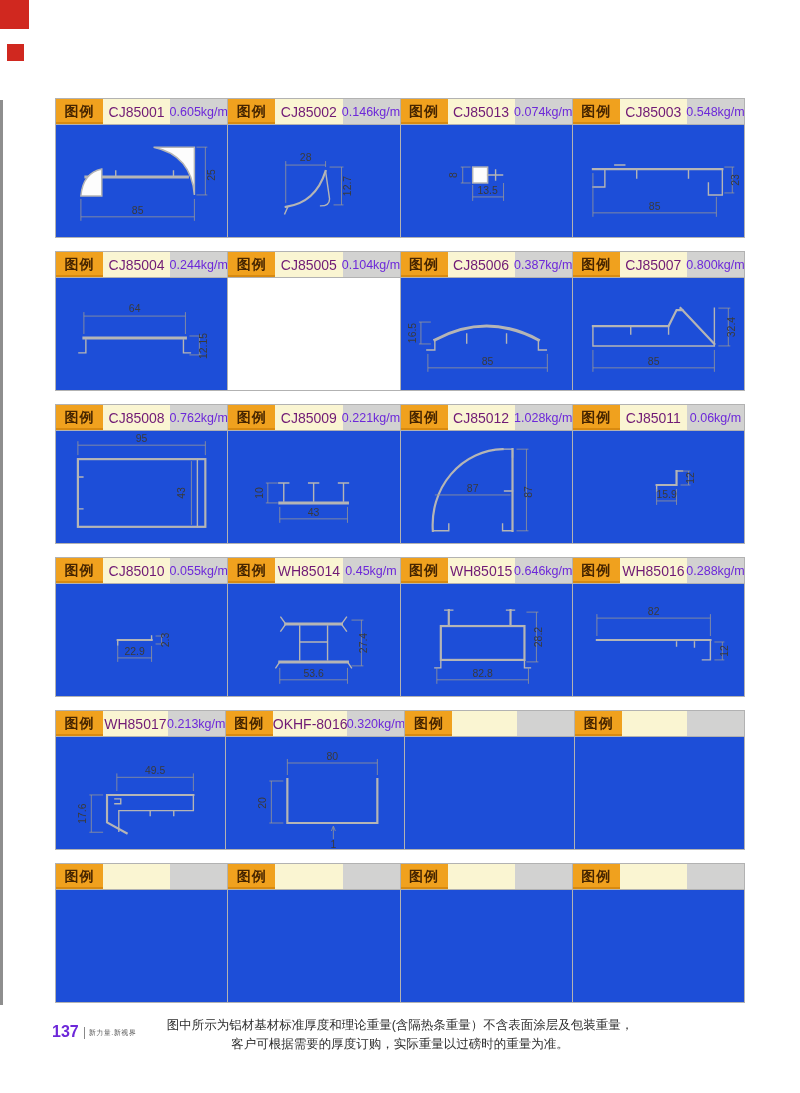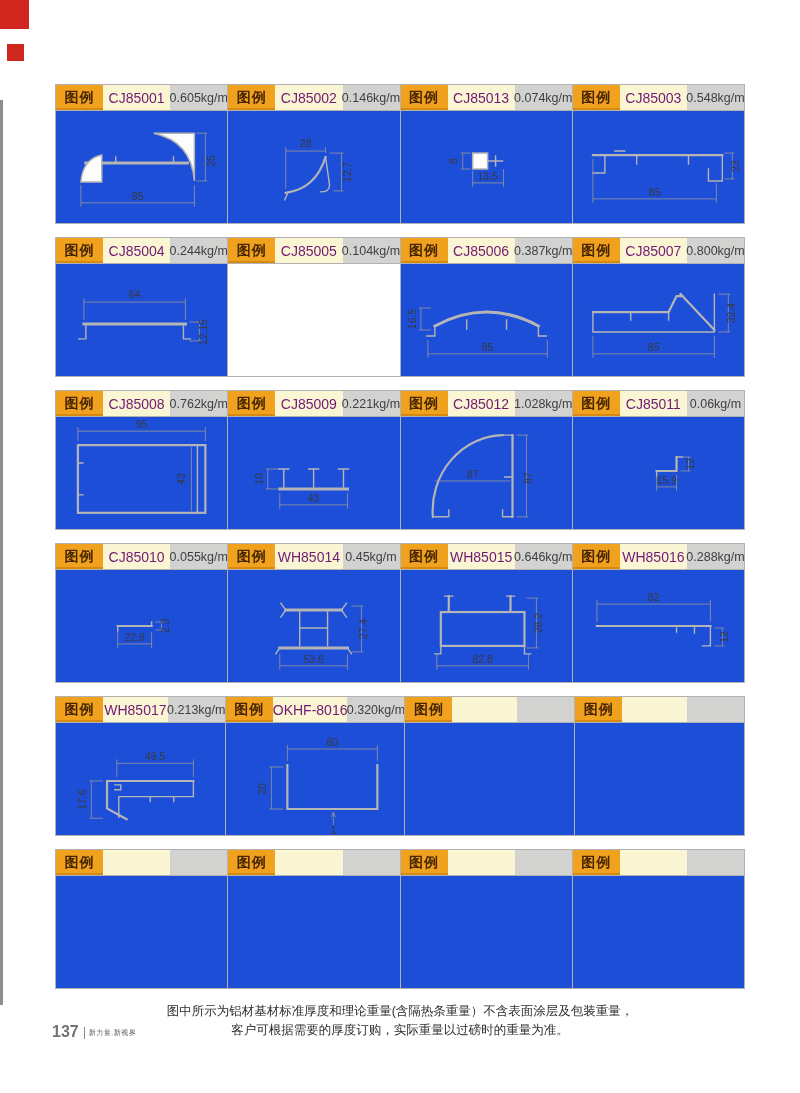--- a/index.html
+++ b/index.html
@@ -4,49 +4,49 @@
 <style>
   html,body{margin:0;padding:0;}
   body{
     width:800px;height:1093px;position:relative;background:#ffffff;
     font-family:"Liberation Sans","DejaVu Sans",sans-serif;
     -webkit-font-smoothing:antialiased;
   }
   .red-tab-1{position:absolute;left:0;top:0;width:29px;height:29px;background:#d0281f;}
   .red-tab-2{position:absolute;left:7px;top:44px;width:17px;height:17px;background:#d0281f;}
   .left-edge{position:absolute;left:0;top:100px;width:3px;height:905px;background:#8e8e8e;}
-  .content{position:absolute;left:55px;top:84px;width:690px;}
+  .content{position:absolute;left:55px;top:98px;width:690px;}
   .row{display:flex;margin-bottom:13px;}
   .cell{flex:1;border:1px solid #b2b2b2;background:#fff;}
   .cell + .cell{margin-left:-1px;}
   .cell-header{display:flex;height:25px;border-bottom:1px solid #b2b2b2;}
   .legend{
     width:47px;background:#f0a11e;color:#462500;font-weight:bold;font-size:14px;
     display:flex;align-items:center;justify-content:center;letter-spacing:1px;
     box-shadow:inset 0 -2px 0 #d88a10;
   }
   .code{
     flex:1;background:#faf5d2;color:#701a75;font-size:14px;
     display:flex;align-items:center;justify-content:center;white-space:nowrap;
   }
   .weight{
-    width:57px;background:#d2d2d1;color:#404040;font-size:12.5px;
+    width:57px;background:#d2d2d1;color:#6d28d9;font-size:12.5px;
     display:flex;align-items:center;justify-content:center;white-space:nowrap;
   }
   .cell-body{height:112px;background:#1d4ed8;}
   .cell-body svg{display:block;width:100%;height:100%;}
   .p{fill:none;stroke:#b5b5b5;stroke-width:2.2;stroke-linecap:square;stroke-linejoin:miter;}
   .p3{stroke-width:3;}
   .p1{stroke-width:1.4;}
   .pf{fill:#fdfdfd;stroke:#b5b5b5;stroke-width:1.5;}
   .d{fill:none;stroke:#979797;stroke-width:0.8;}
   .t{font-family:"Liberation Sans",sans-serif;font-size:10.5px;fill:#3a3a3a;text-anchor:middle;}
   .note{margin-top:8px;text-align:center;font-size:12.5px;color:#2d2d2d;line-height:1.5;}
   .pageno{position:absolute;left:52px;top:1024px;display:flex;align-items:flex-end;}
-  .pageno .num{font-size:16px;font-weight:bold;color:#737373;line-height:1;}
+  .pageno .num{font-size:16px;font-weight:bold;color:#6d28d9;line-height:1;}
   .pageno .sep{width:1px;height:12px;background:#888;margin:0 4px 1px 5px;}
   .pageno .tag{font-size:7px;color:#555;padding-bottom:2px;letter-spacing:0.5px;}
 </style>
 </head>
 <body>
 
 <div class="red-tab-1"></div>
 <div class="red-tab-2"></div>
 <div class="left-edge"></div>
 

